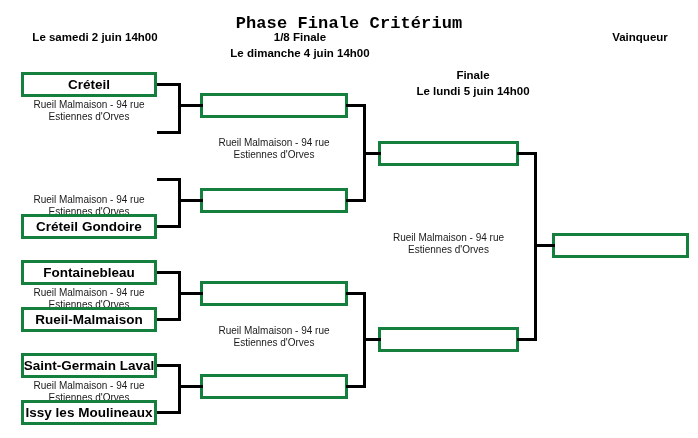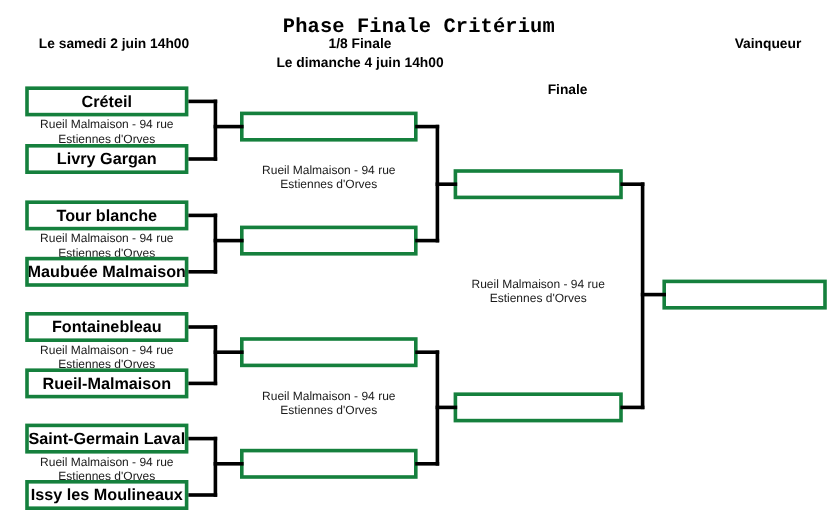--- a/index.html
+++ b/index.html
@@ -103,43 +103,38 @@
     <span class="ch-sub">Le samedi 2 juin 14h00</span>
   </div>
 
   <div class="col-head" id="head-sf">
     <span class="ch-title">1/8  Finale</span>
     <span class="ch-sub">Le dimanche 4 juin 14h00</span>
   </div>
 
   <div class="col-head" id="head-fin">
     <span class="ch-title">Finale</span>
+    <span class="ch-sub">Le lundi 5 juin 14h00</span>
   </div>
 
   <div class="col-head" id="head-win">
     <span class="ch-title">Vainqueur</span>
     <span class="ch-sub"></span>
   </div>
 
   <div class="box qf" style="top:72px">
     <span class="team">Créteil</span>
   </div>
   <div class="venue qf-venue" style="top:99px">Rueil Malmaison - 94 rue
 Estiennes d'Orves</div>
-  <div class="box qf" style="top:120px">
-    <span class="team">Livry Gargan</span>
-  </div>
-
-  <div class="box qf" style="top:167px">
-    <span class="team">Tour blanche</span>
-  </div>
+
   <div class="venue qf-venue" style="top:194px">Rueil Malmaison - 94 rue
 Estiennes d'Orves</div>
   <div class="box qf" style="top:214px">
-    <span class="team">Maubuée Malmaison</span>
+    <span class="team">Créteil Gondoire</span>
   </div>
 
   <div class="box qf" style="top:260px">
     <span class="team">Fontainebleau</span>
   </div>
   <div class="venue qf-venue" style="top:287px">Rueil Malmaison - 94 rue
 Estiennes d'Orves</div>
   <div class="box qf" style="top:353px">
     <span class="team">Saint-Germain Laval</span>
   </div>

